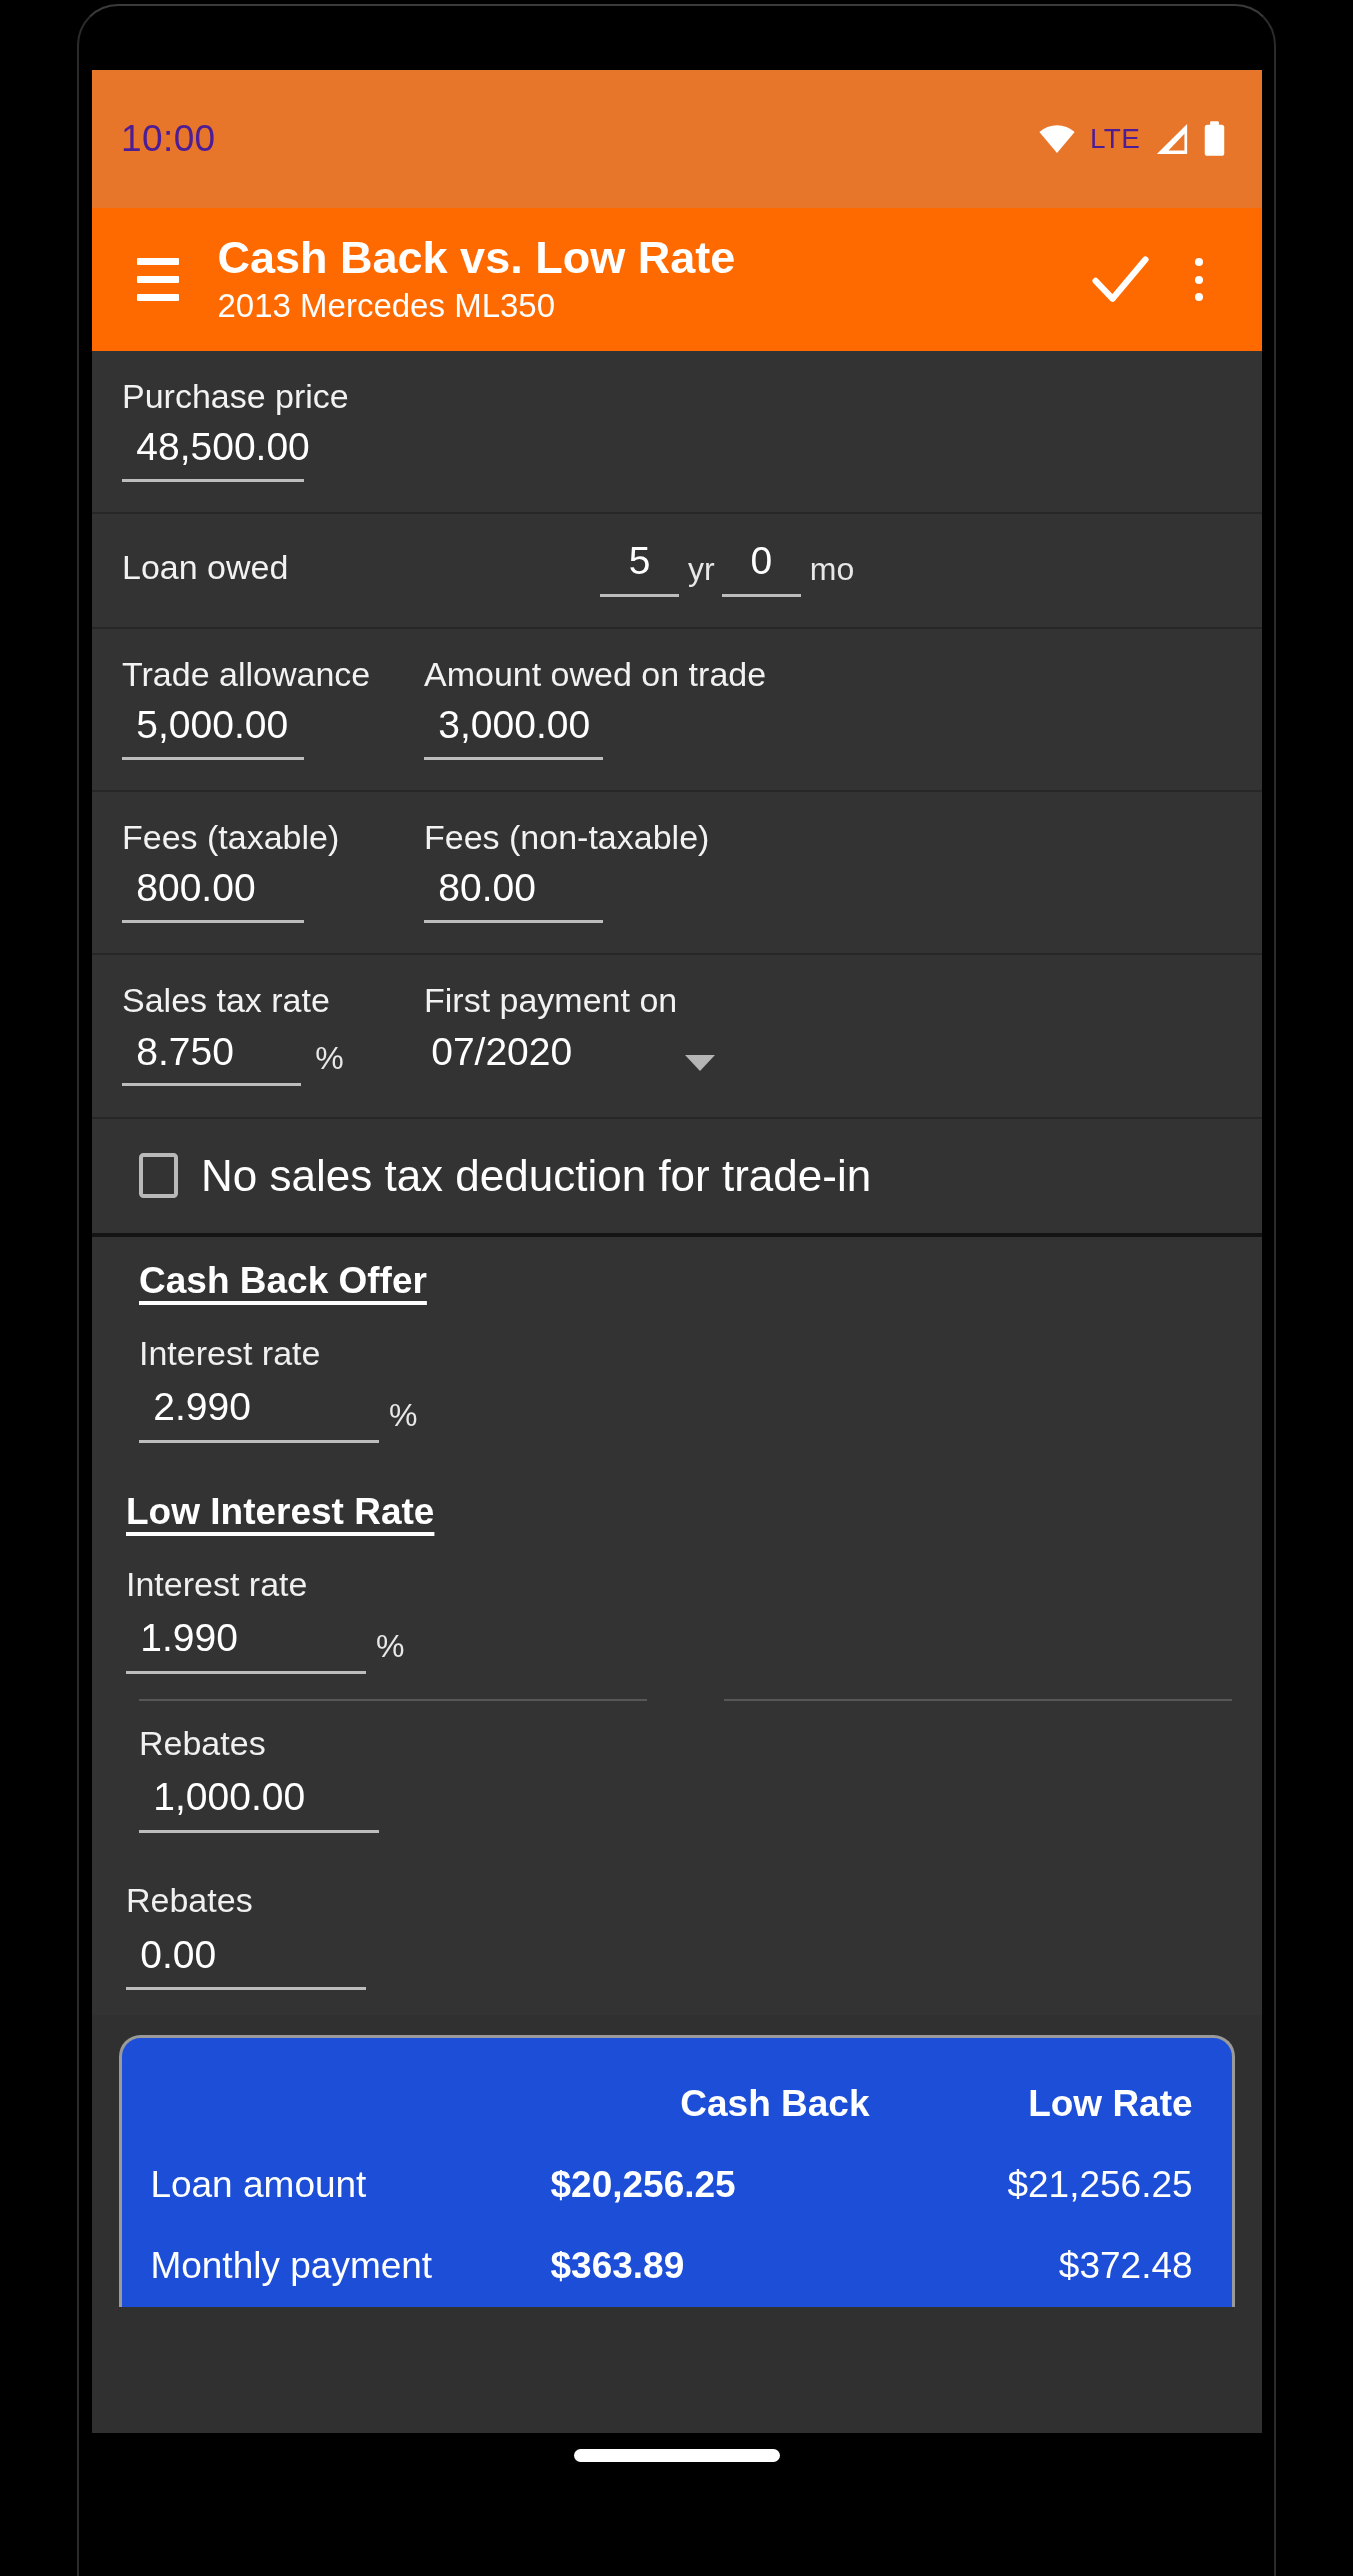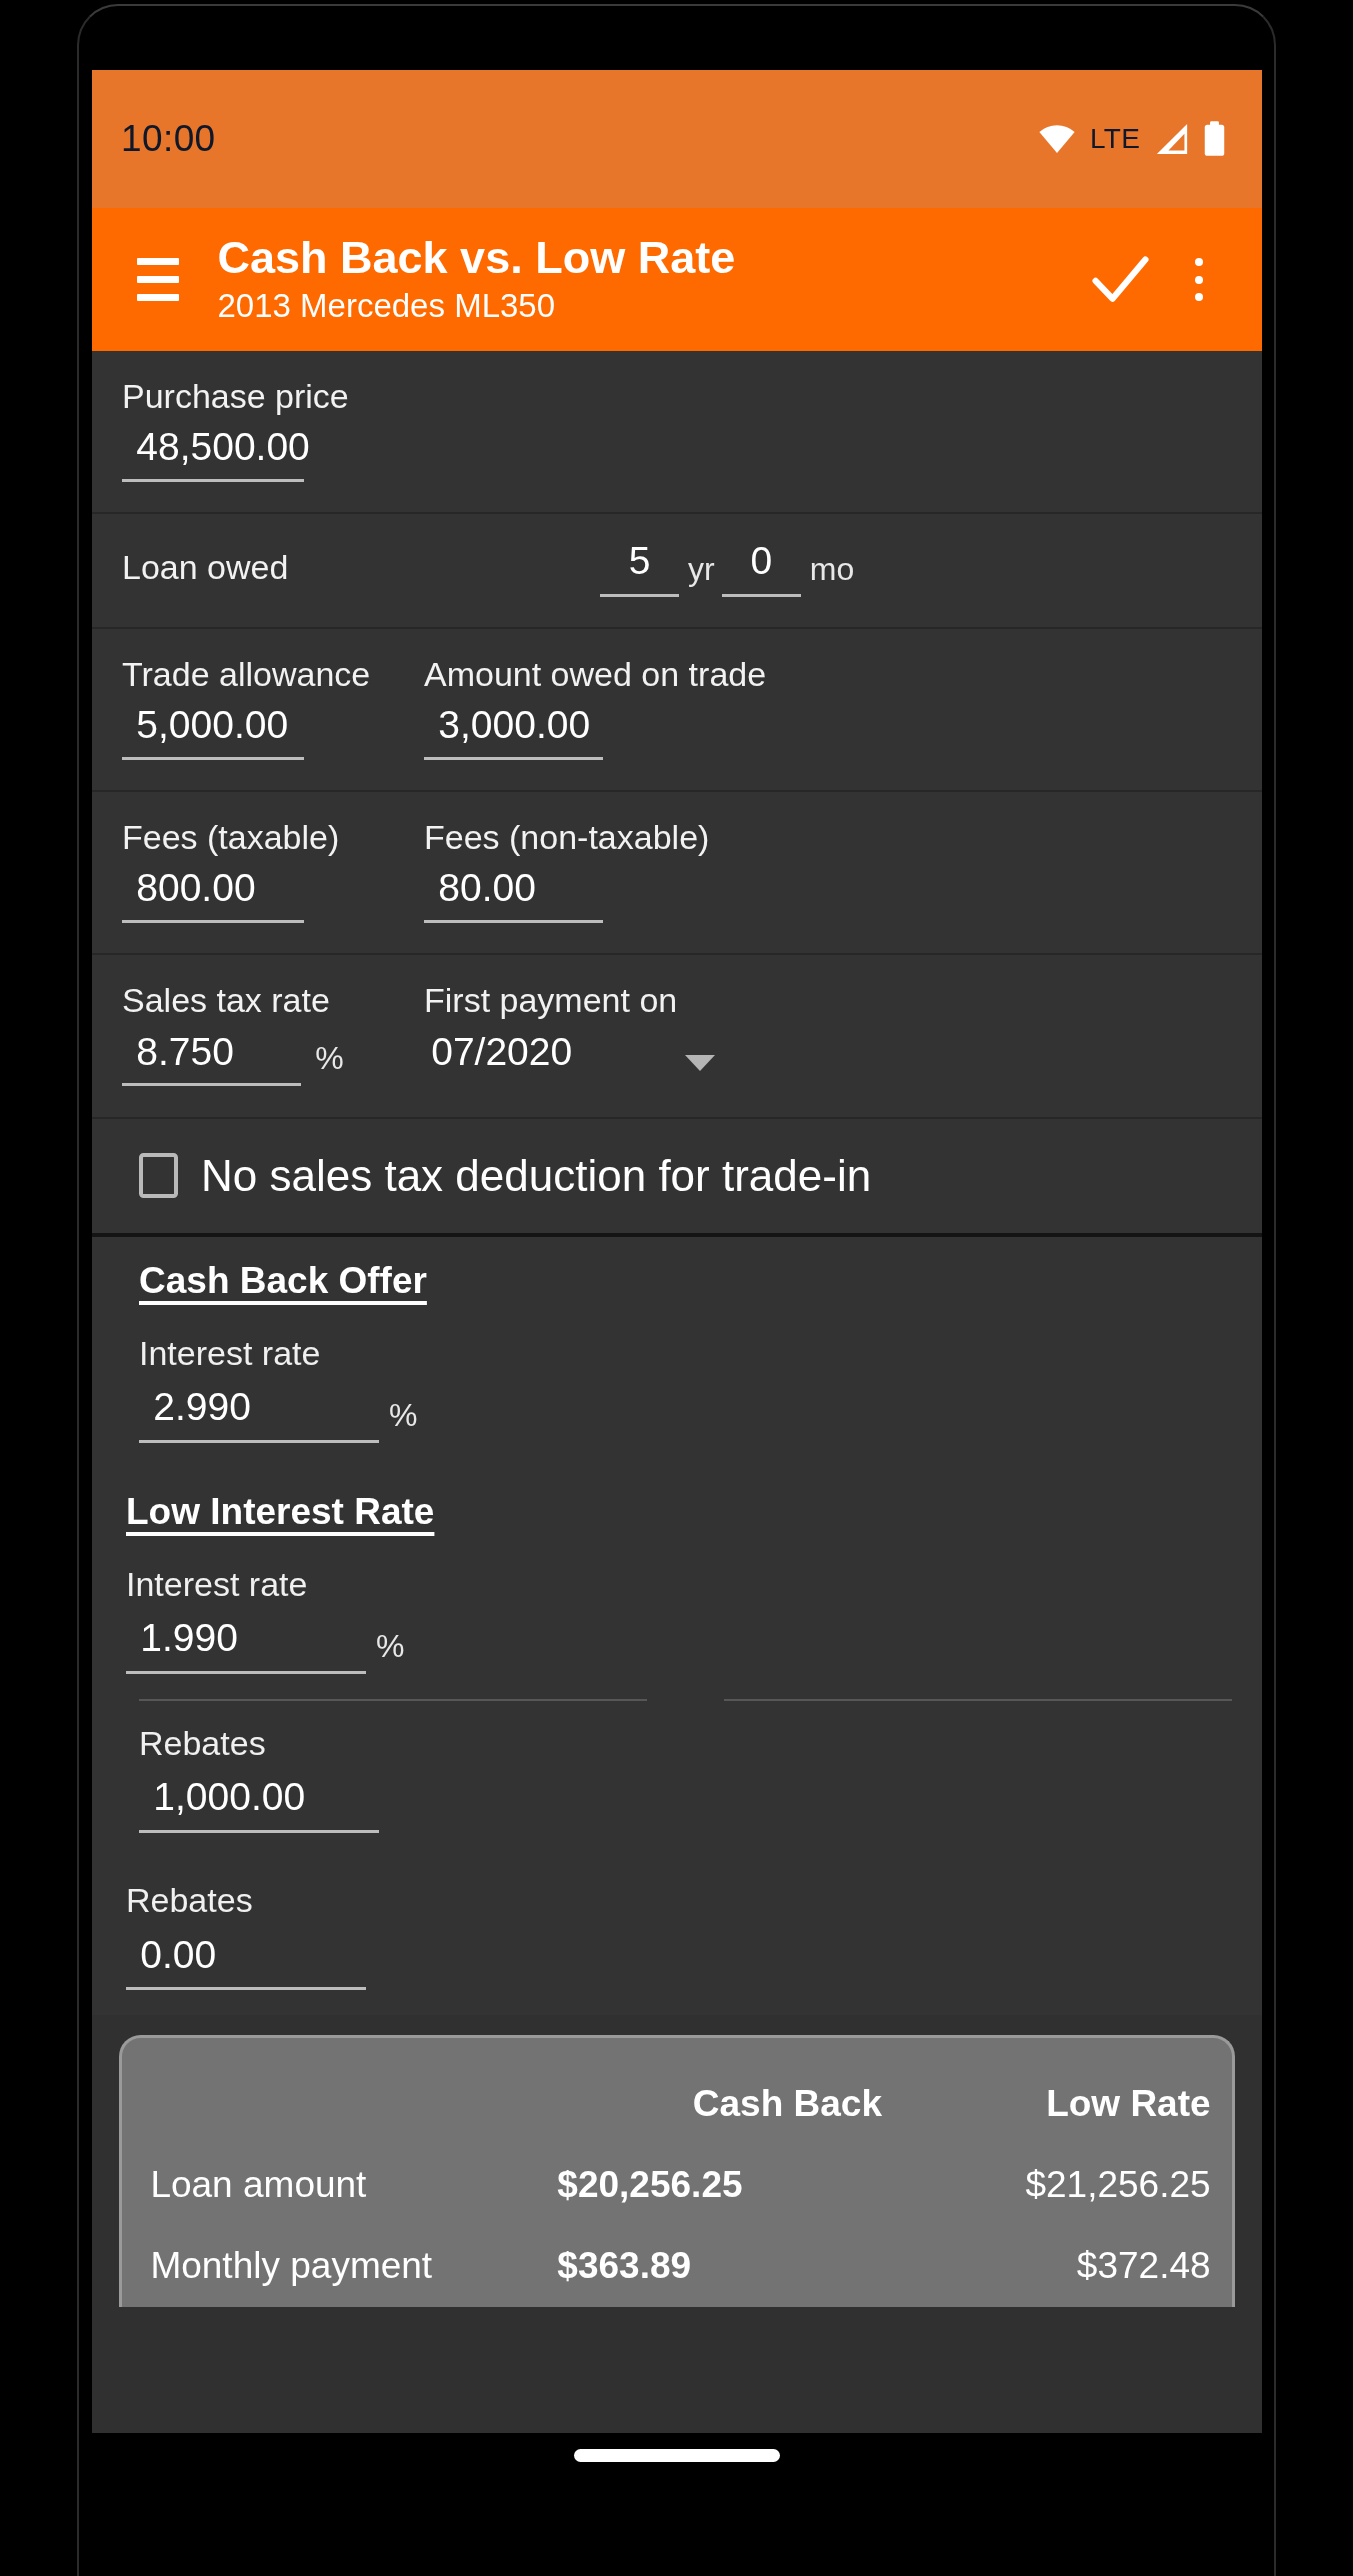--- a/index.html
+++ b/index.html
@@ -49,21 +49,21 @@
     overflow: hidden;
   }
 
   
   #status-bar {
     height: 138px;
     background: #e8762a;
     display: flex;
     align-items: center;
     padding: 0 36px 0 29px;
-    color: #0f172a;
+    color: #4c1d95;
   }
   #status-clock { font-size: 37px; letter-spacing: 0.4px; }
   #status-icons {
     margin-left: auto;
     display: flex; align-items: center; gap: 14.3px;
   }
   .stat-ico { display: block; }
   #lte-label { font-size: 28px; letter-spacing: 0.4px; }
 
   
@@ -232,22 +232,22 @@
   .divider-half hr {
     border: none; height: 1.8px; background: #575757;
   }
 
   
   #results-card {
     margin: 19.7px 27px 0 27px;
     border: 3.6px solid #9a9a9a;
     border-bottom: none;
     border-radius: 21.5px 21.5px 0 0;
-    background: #737373;
-    padding: 25px 16px 0 23px;
+    background: #1d4ed8;
+    padding: 25px 34px 0 23px;
     overflow: hidden;
   }
   table#results-table {
     width: 100%;
     border-collapse: collapse;
     color: #ffffff;
   }
   #results-table th, #results-table td {
     padding: 19.7px 5.4px;
     font-size: 37px;

